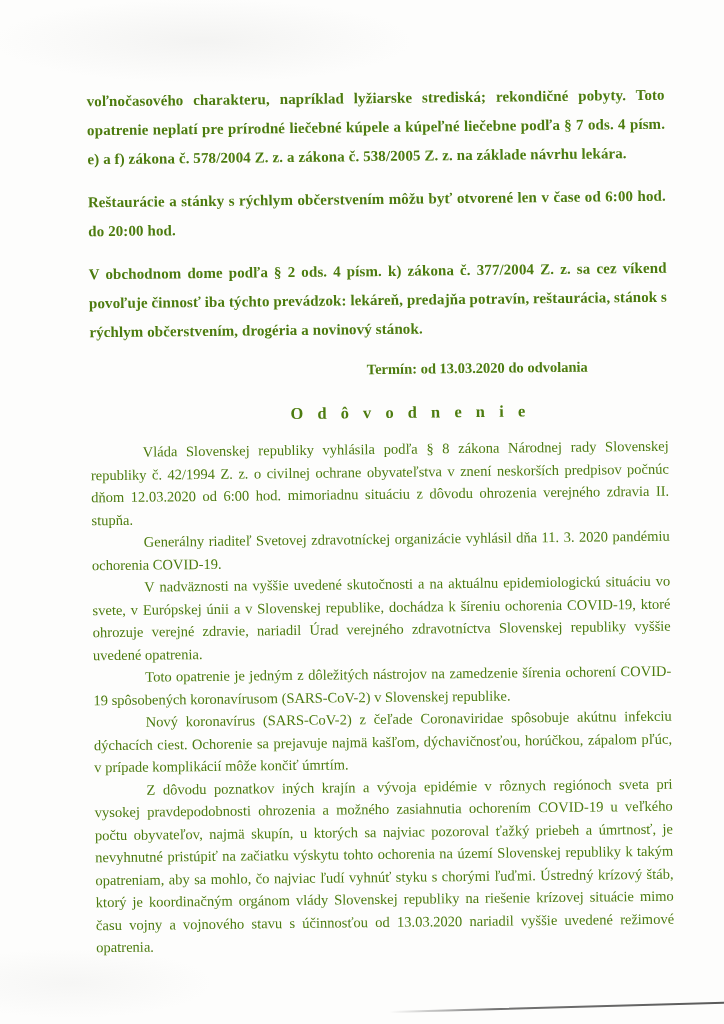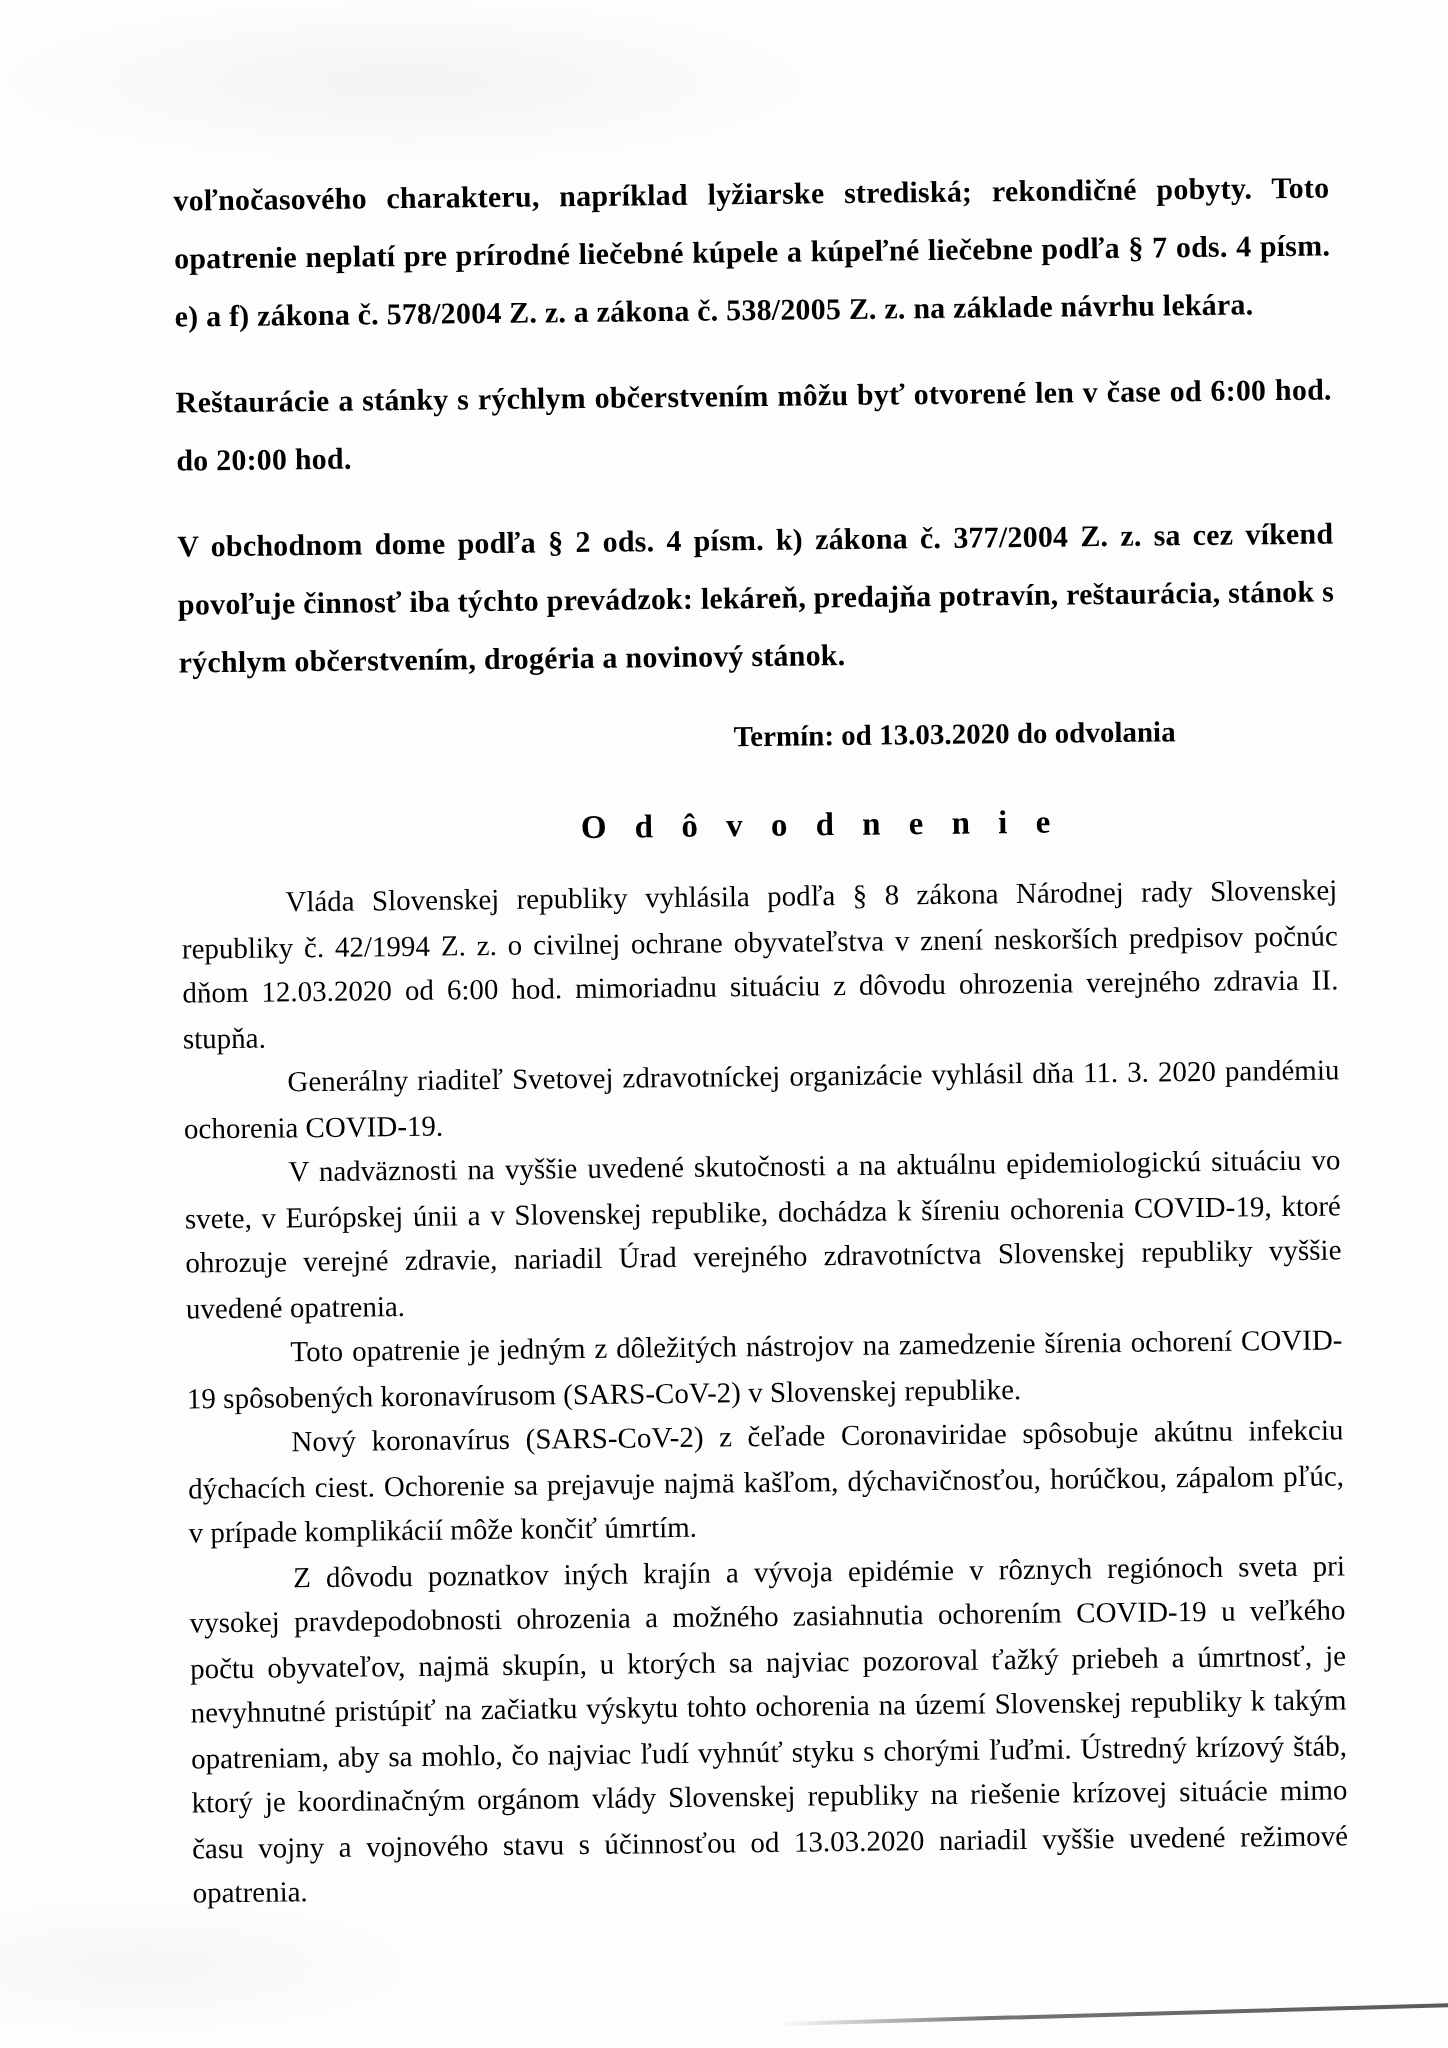--- a/index.html
+++ b/index.html
@@ -7,21 +7,21 @@
     padding: 0;
     background: #e8e8e8;
   }
   .page {
     position: relative;
     width: 724px;
     height: 1024px;
     background: #fdfdfc;
     overflow: hidden;
     font-family: "Liberation Serif", "DejaVu Serif", serif;
-    color: #000000;
+    color: #4d7c0f;
   }
   
   .content {
     position: absolute;
     left: 90px;
     top: 84px;
     width: 578px;
     transform: rotate(-0.65deg);
     transform-origin: 50% 35%;
   }

